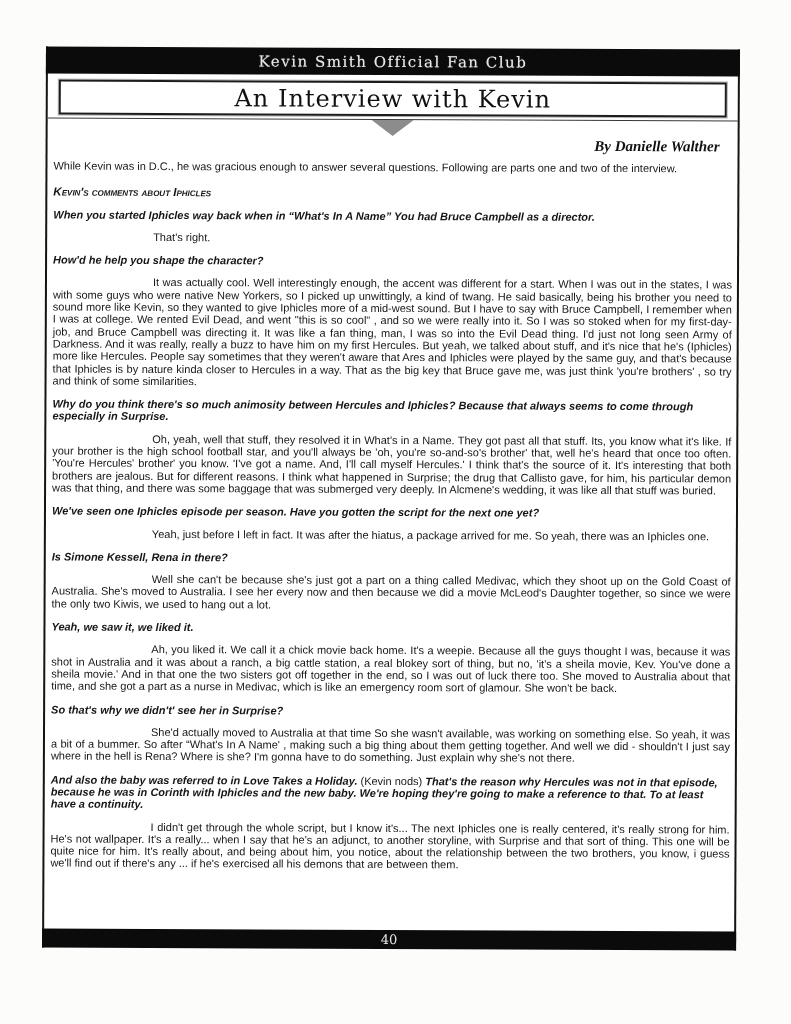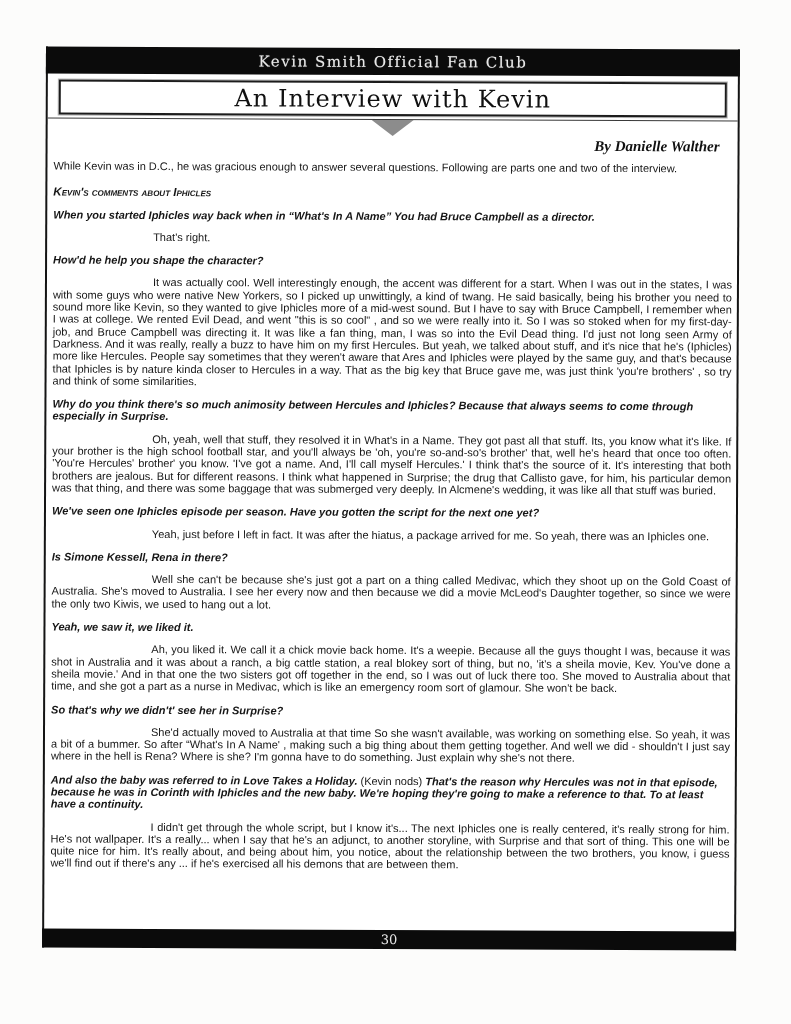--- a/index.html
+++ b/index.html
@@ -139,16 +139,16 @@
         <p class="qa question">Yeah, we saw it, we liked it.</p>
         <p class="qa answer">Ah, you liked it. We call it a chick movie back home. It's a weepie. Because all the guys thought I was, because it was shot in Australia and it was about a ranch, a big cattle station, a real blokey sort of thing, but no, 'it's a sheila movie, Kev. You've done a sheila movie.' And in that one the two sisters got off together in the end, so I was out of luck there too. She moved to Australia about that time, and she got a part as a nurse in Medivac, which is like an emergency room sort of glamour. She won't be back.</p>
         <p class="qa question">So that's why we didn't' see her in Surprise?</p>
         <p class="qa answer">She'd actually moved to Australia at that time So she wasn't available, was working on something else. So yeah, it was a bit of a bummer. So after “What's In A Name' , making such a big thing about them getting together. And well we did - shouldn't I just say where in the hell is Rena? Where is she? I'm gonna have to do something. Just explain why she's not there.</p>
         <p class="qa question"><span class="emphasis">And also the baby was referred to in Love Takes a Holiday. </span><span class="plain">(Kevin nods) </span><span class="emphasis">That's the reason why Hercules was not in that episode, because he was in Corinth with Iphicles and the new baby. We're hoping they're going to make a reference to that. To at least have a continuity.</span></p>
         <p class="qa answer">I didn't get through the whole script, but I know it's... The next Iphicles one is really centered, it's really strong for him. He's not wallpaper. It's a really... when I say that he's an adjunct, to another storyline, with Surprise and that sort of thing. This one will be quite nice for him. It's really about, and being about him, you notice, about the relationship between the two brothers, you know, i guess we'll find out if there's any ... if he's exercised all his demons that are between them.</p>
       </div>
   </div>
 
   <div class="footer-bar">
-    <span>30</span>
+    <span>40</span>
   </div>
 
 </div>
 
 </body></html>

